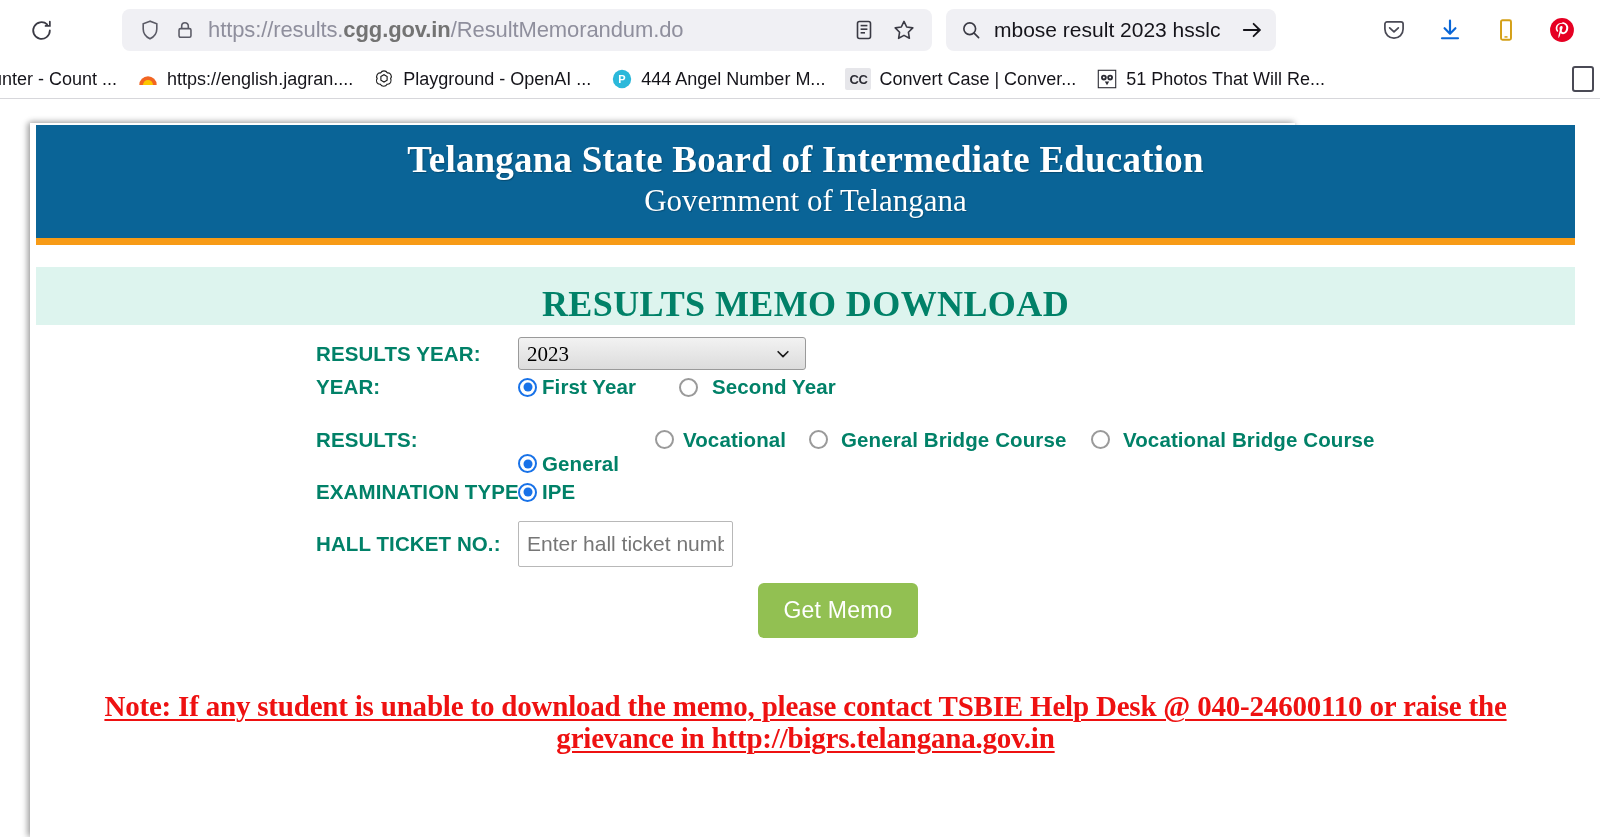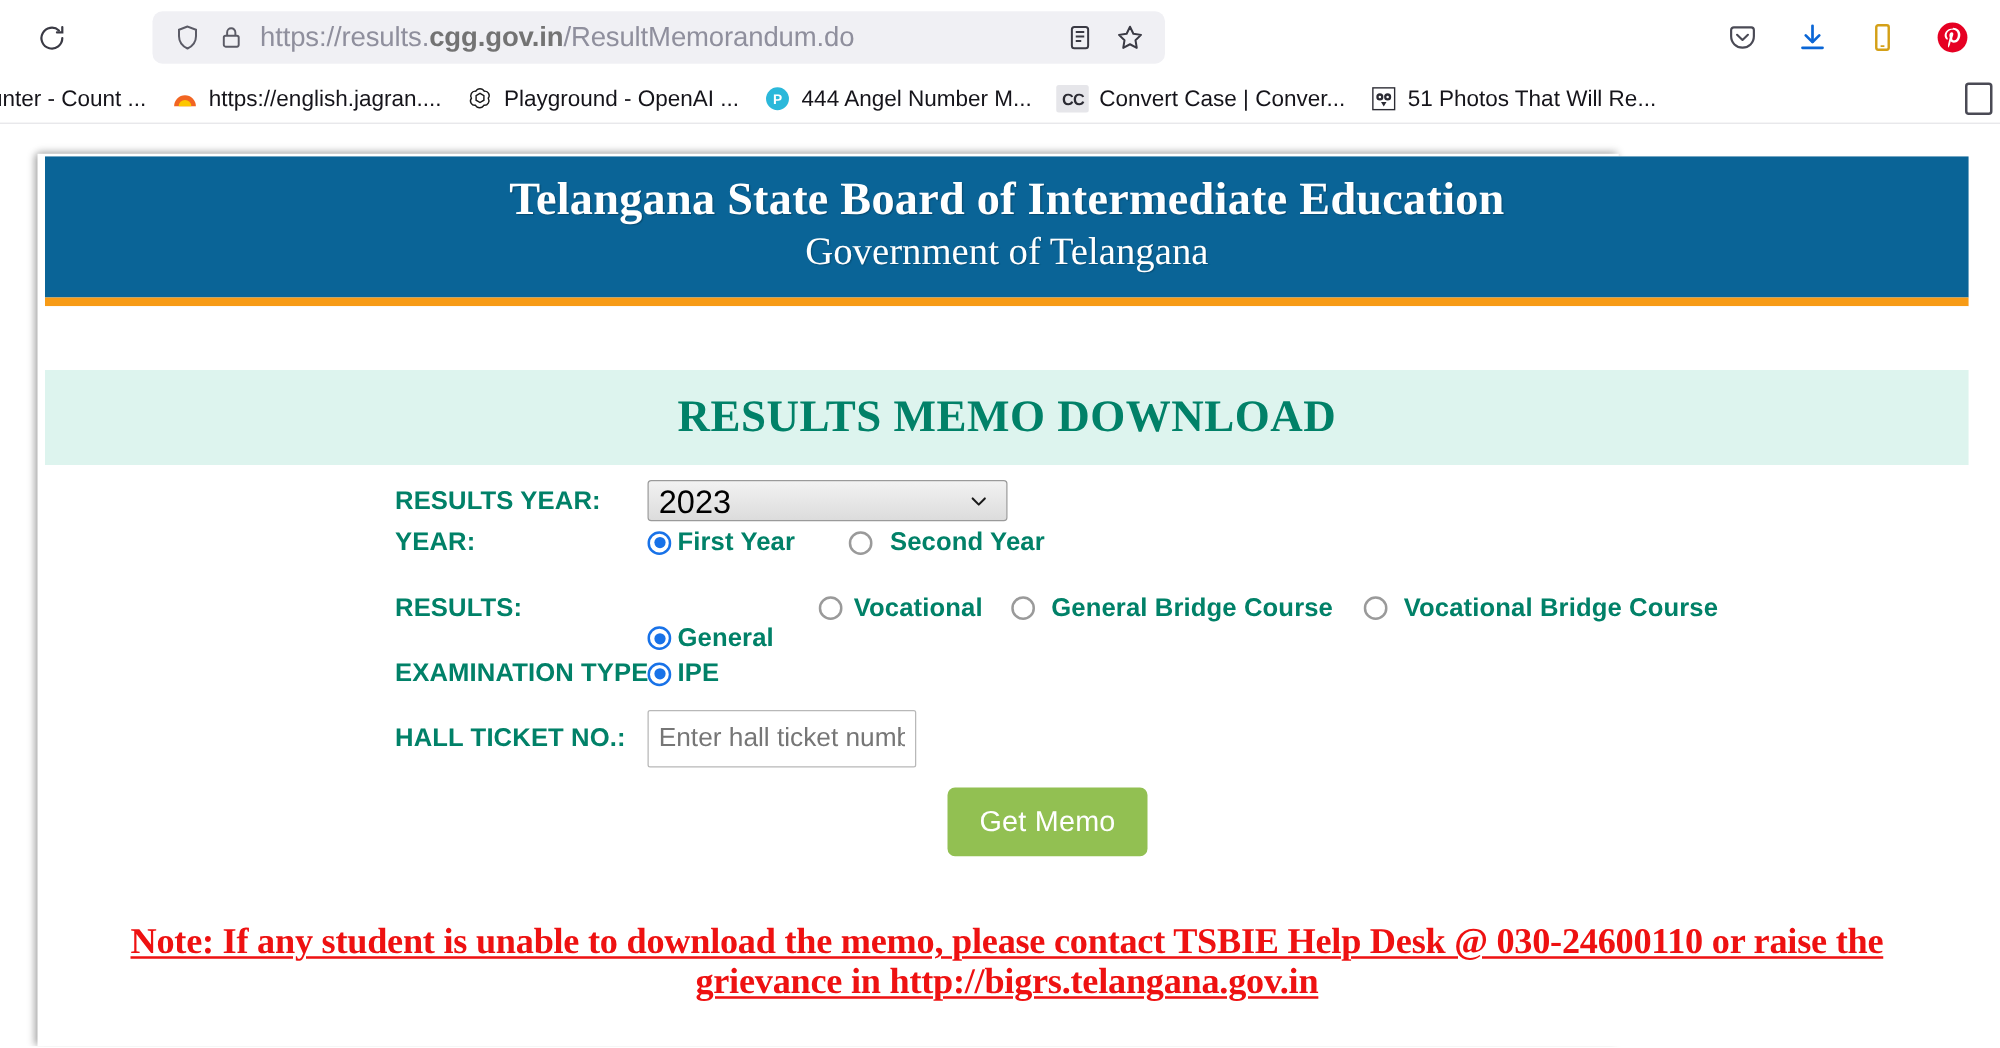--- a/index.html
+++ b/index.html
@@ -208,23 +208,22 @@
   }
   .orange-rule {
     height: 7px;
     background: #f79b16;
   }
 
   .white-gap { height: 22px; background: #ffffff; }
 
   .banner {
     background: #ddf4ee;
-    padding: 16px 0 18px 0;
+    padding: 16px 0 0 0;
     text-align: center;
-    margin-top: 29px;
   }
   .banner-title {
     font-family: "Liberation Serif", "DejaVu Serif", serif;
     font-weight: bold;
     font-size: 36px;
     color: #018168;
     letter-spacing: 0.4px;
   }
 
   
@@ -247,22 +246,22 @@
     font-size: 20.5px;
     letter-spacing: 0.1px;
     width: 202px;
     flex: 0 0 202px;
     white-space: nowrap;
   }
 
   .year-select {
     width: 288px;
     height: 33px;
-    font-size: 26px;
-    font-family: Liberation Sans, sans-serif;
+    font-size: 21px;
+    font-family: Liberation Serif, serif;
     color: #000000;
     padding: 0 8px;
     border: 1px solid #9a9a9a;
     border-radius: 3px;
     background:
       linear-gradient(to bottom, #f2f2f2 0%, #dcdcdc 100%);
     -webkit-appearance: none;
     appearance: none;
     position: relative;
   }
@@ -403,20 +402,31 @@
           <line x1="8.6" y1="7.6" x2="15.4" y2="7.6"></line>
           <line x1="8.6" y1="11.2" x2="15.4" y2="11.2"></line>
           <line x1="8.6" y1="14.8" x2="13" y2="14.8"></line>
         </svg>
         <svg viewBox="0 0 24 24" fill="none" stroke="#3a3a44" stroke-width="1.6" stroke-linejoin="round">
           <polygon points="12,3.4 14.7,9 20.8,9.9 16.4,14.2 17.4,20.3 12,17.4 6.6,20.3 7.6,14.2 3.2,9.9 9.3,9"></polygon>
         </svg>
       </div>
     </div>
 
+    <div class="searchbar">
+      <svg class="search-icon" viewBox="0 0 24 24" fill="none" stroke="#3a3a44" stroke-width="1.8" stroke-linecap="round">
+        <circle cx="10.6" cy="10.6" r="6.4"></circle>
+        <line x1="15.4" y1="15.4" x2="20.3" y2="20.3"></line>
+      </svg>
+      <div class="search-text">mbose result 2023 hsslc</div>
+      <svg class="arrow-icon" viewBox="0 0 24 24" fill="none" stroke="#15141a" stroke-width="1.8" stroke-linecap="round" stroke-linejoin="round">
+        <line x1="3.8" y1="12" x2="19.6" y2="12"></line>
+        <polyline points="13.6,5.8 19.8,12 13.6,18.2"></polyline>
+      </svg>
+    </div>
 
     <div class="chrome-right">
       <div class="ci">
         <svg viewBox="0 0 24 24" fill="none" stroke="#4a4a55" stroke-width="1.6" stroke-linecap="round" stroke-linejoin="round">
           <path d="M3.6 6.5a2 2 0 0 1 2-2h12.8a2 2 0 0 1 2 2v4.6c0 4.9-3.8 8.4-8.4 8.4S3.6 16 3.6 11.1z"></path>
           <polyline points="8,10 12,13.8 16,10"></polyline>
         </svg>
       </div>
       <div class="ci">
         <svg viewBox="0 0 24 24" fill="none" stroke="#0a66d6" stroke-width="2" stroke-linecap="round" stroke-linejoin="round">
@@ -579,19 +589,19 @@
         <div class="hall-row">
           <span class="f-label">HALL TICKET NO.:</span>
           <input class="hall-input" type="text" placeholder="Enter hall ticket number" style="">
         </div>
 
         <div class="btn-row">
           <button class="get-memo-btn">Get Memo</button>
         </div>
 
         <div class="note-wrap">
-          <span class="note-text">Note: If any student is unable to download the memo, please contact TSBIE Help Desk @ 030-24600110 or raise the grievance in http://bigrs.telangana.gov.in</span>
+          <span class="note-text">Note: If any student is unable to download the memo, please contact TSBIE Help Desk @ 040-24600110 or raise the grievance in http://bigrs.telangana.gov.in</span>
         </div>
 
       </div>
     </div>
   </div>
 </div>
 
 </body></html>

